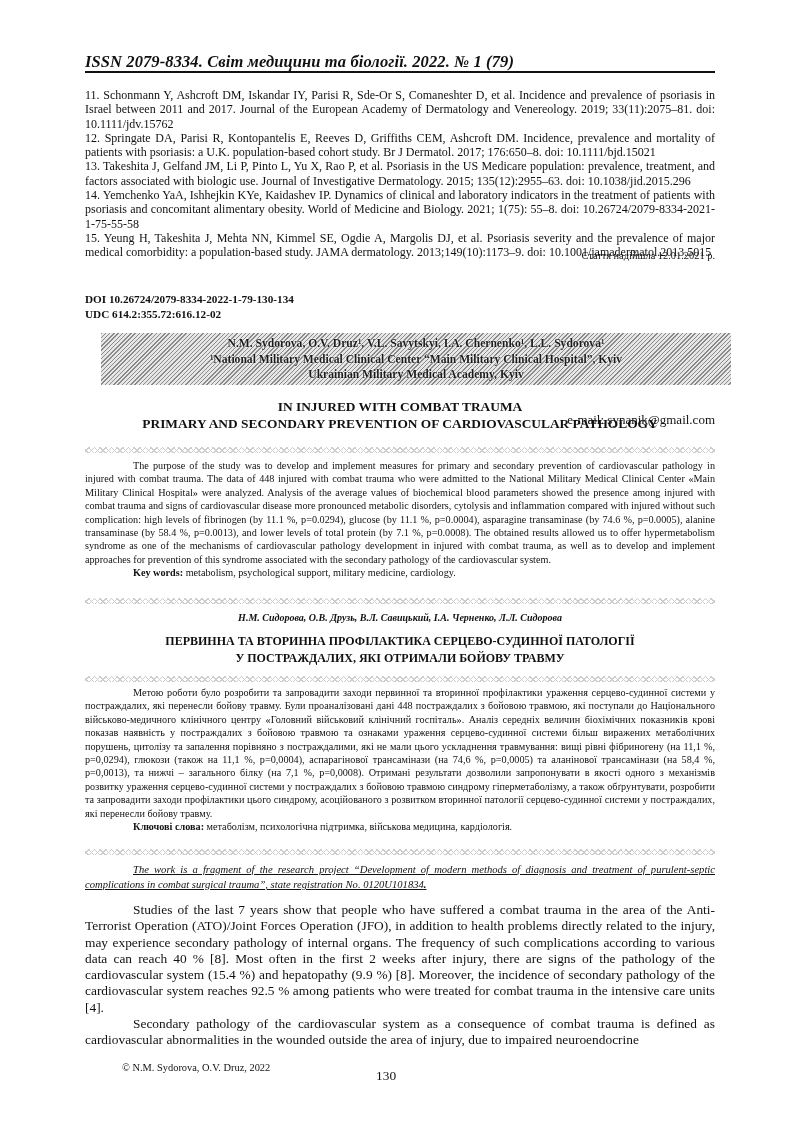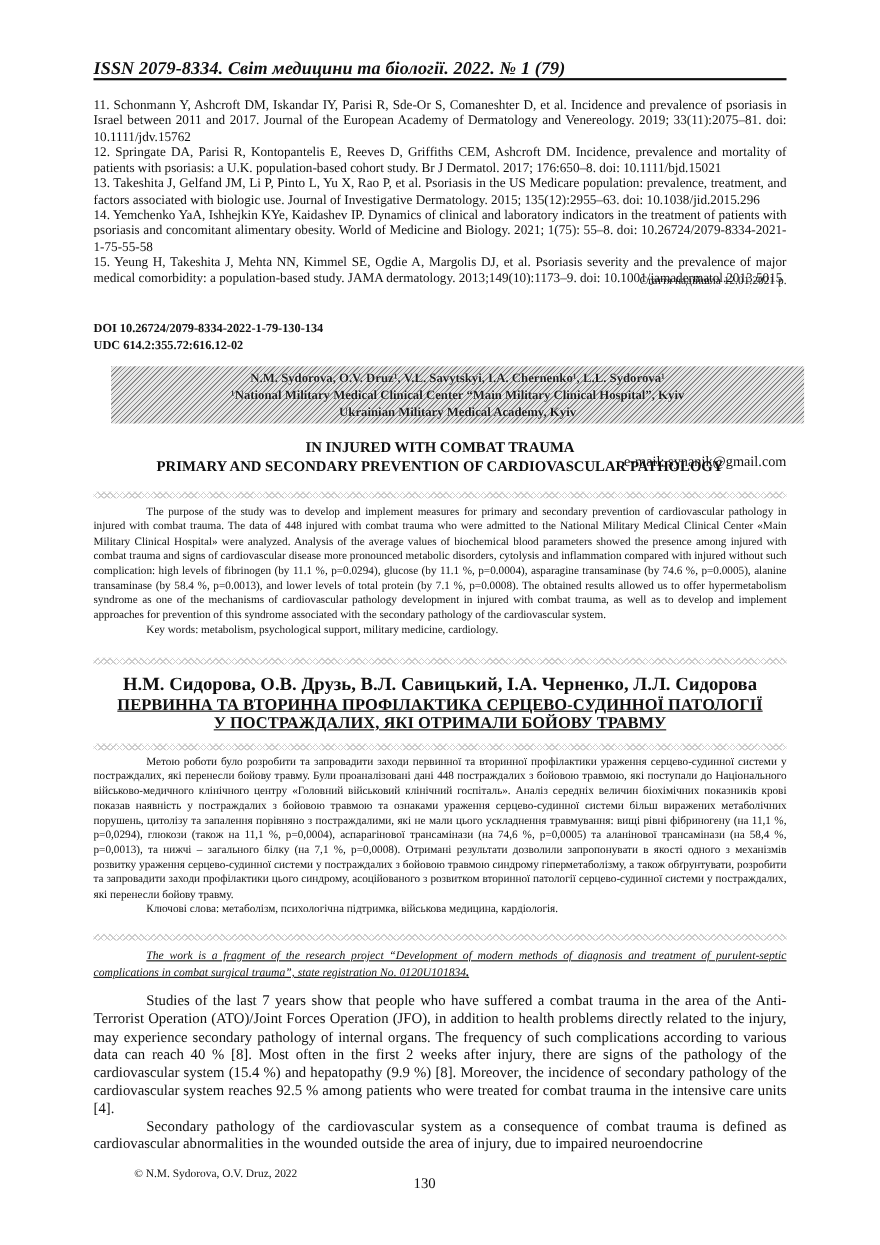--- a/index.html
+++ b/index.html
@@ -29,26 +29,26 @@
 
   .wavy { position: absolute; left: 85px; width: 630px; height: 6px;
     background:
       repeating-linear-gradient(45deg, transparent 0 2px, #c8c8c8 2px 3px, transparent 3px 4px),
       repeating-linear-gradient(-45deg, transparent 0 2px, #c8c8c8 2px 3px, transparent 3px 4px);
     opacity: 0.9; }
 
   .abstract { position: absolute; left: 85px; width: 630px; font-size: 10.2px; line-height: 13.4px; text-align: justify; }
   .abstract p { margin: 0; text-indent: 48px; }
   .abstract .kw { text-indent: 48px; }
-  .abstract .kw b { font-weight: normal; }
+  .abstract .kw b { font-weight: bold; }
 
   .ua-authors { position: absolute; left: 85px; top: 612px; width: 630px; text-align: center;
-    font-weight: bold; font-size: 17px; }
+    font-weight: bold; font-size: 10px; font-style: italic; }
   .title-ua { position: absolute; left: 85px; top: 633px; width: 630px; text-align: center;
-    font-weight: bold; font-size: 15px; line-height: 17px; text-decoration: underline; }
+    font-weight: bold; font-size: 12px; line-height: 17px; }
 
   .fragment { position: absolute; left: 85px; top: 862px; width: 630px; font-style: italic;
     font-size: 10.6px; line-height: 15px; text-align: justify; text-decoration: underline; }
   .fragment p { margin: 0; text-indent: 48px; }
   .fragment b { font-style: italic; }
 
   .body-text { position: absolute; left: 85px; top: 902px; width: 630px; font-size: 13.4px;
     line-height: 16.3px; text-align: justify; }
   .body-text p { margin: 0; text-indent: 48px; }
 

